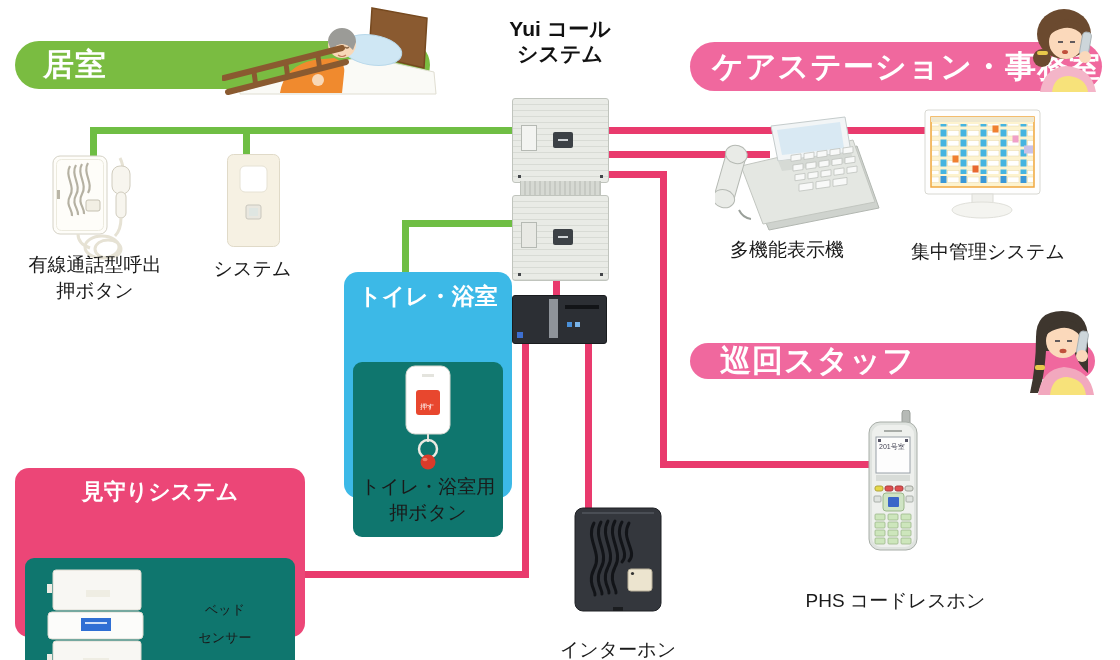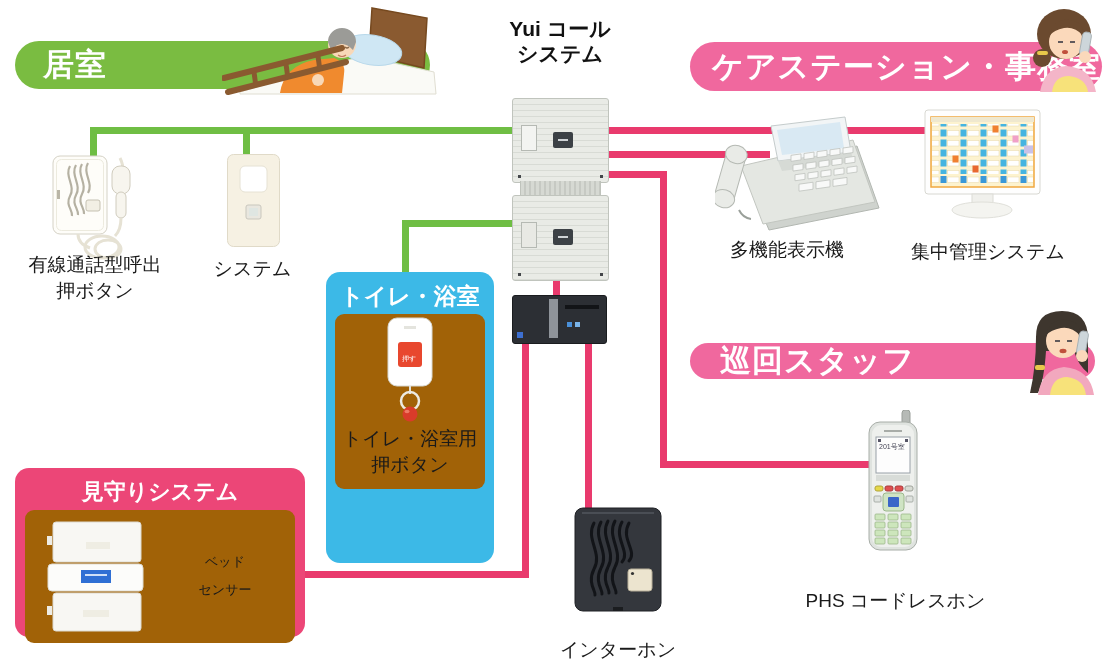--- a/index.html
+++ b/index.html
@@ -7,21 +7,21 @@
           font-family:"Liberation Sans","DejaVu Sans",sans-serif;color:#1a1a1a;}
   .line{position:absolute;z-index:1;}
   .lgreen{background:#6fbe44;}
   .lpink{background:#e93a6d;}
   .banner{position:absolute;z-index:2;border-radius:25px;display:flex;align-items:center;
           color:#fff;font-weight:bold;font-size:31px;letter-spacing:1px;text-align:right;}
   .bgreen{background:#7abc41;}
   .bpink{background:#f0689e;}
   .card{position:absolute;z-index:2;border-radius:14px;}
   .card-header{position:absolute;left:0;right:0;color:#fff;font-weight:bold;text-align:center;}
-  .card-inner{position:absolute;background:#a16207;border-radius:9px;}
+  .card-inner{position:absolute;background:#0f766e;border-radius:9px;margin-top:48px;}
   .lbl{position:absolute;z-index:4;font-size:19px;line-height:26px;text-align:center;color:#1a1a1a;}
   .dev{position:absolute;z-index:4;}
   .illus{position:absolute;z-index:3;}
   .title{position:absolute;z-index:4;font-weight:bold;font-size:21px;line-height:25px;text-align:center;color:#111;}
   
   .unit{position:absolute;z-index:4;background:repeating-linear-gradient(180deg,#e9ebe6 0 5px,#d8dbd5 5px 6px);
         border:1px solid #c0c4bd;border-radius:3px;}
   .unit-tag{position:absolute;left:8px;top:26px;width:14px;height:24px;background:#f3f4f1;border:1px solid #b5b9b3;}
   .unit-logo{position:absolute;left:40px;top:33px;width:20px;height:16px;background:#3c4146;border-radius:2px;
              display:flex;align-items:center;justify-content:center;}
@@ -226,21 +226,21 @@
     <rect x="72.5" y="17.5" width="6" height="7" fill="#f08030"></rect>
     <rect x="92.5" y="27.5" width="6" height="7" fill="#f0a0c8"></rect>
     <rect x="32.5" y="47.5" width="6" height="7" fill="#f08030"></rect>
     <rect x="104" y="37.5" width="9" height="8" fill="#c9c2e8"></rect>
     <rect x="52.5" y="57.5" width="6" height="7" fill="#e86830"></rect>
     <rect x="12" y="67" width="101" height="11" fill="url(#cellsB)"></rect>
     <rect x="52" y="86" width="21" height="12" fill="#f0f0ec" stroke="#dcdcd6"></rect>
     <ellipse cx="62" cy="102" rx="30" ry="8" fill="#f4f4f0" stroke="#e0e0da"></ellipse>
   </svg>
 
-  <div class="card" style="left:326px;top:272px;width:168px;height:291px;background:#3cb9e7;">
+  <div class="card" style="left:344px;top:272px;width:168px;height:226px;background:#3cb9e7;">
     <div class="card-header" style="top:9px;font-size:23px;">
       <span>トイレ・浴室</span>
     </div>
     <div class="card-inner" style="left:9px;top:42px;width:150px;height:175px;">
       <svg style="position:absolute;left:45px;top:2px;" width="60" height="106" viewBox="0 0 60 106">
         <rect x="8" y="2" width="44" height="68" rx="9" fill="#ffffff" stroke="#d8d8d2"></rect>
         <rect x="24" y="10" width="12" height="3" fill="#e4e4de"></rect>
         <rect x="18" y="26" width="24" height="25" rx="3" fill="#e8472e"></rect>
         <path d="M30,70 l0,8" stroke="#e0e0da" stroke-width="2"></path>
         <circle cx="30" cy="85" r="9" stroke="#eceae2" stroke-width="2.5" fill="none"></circle>

